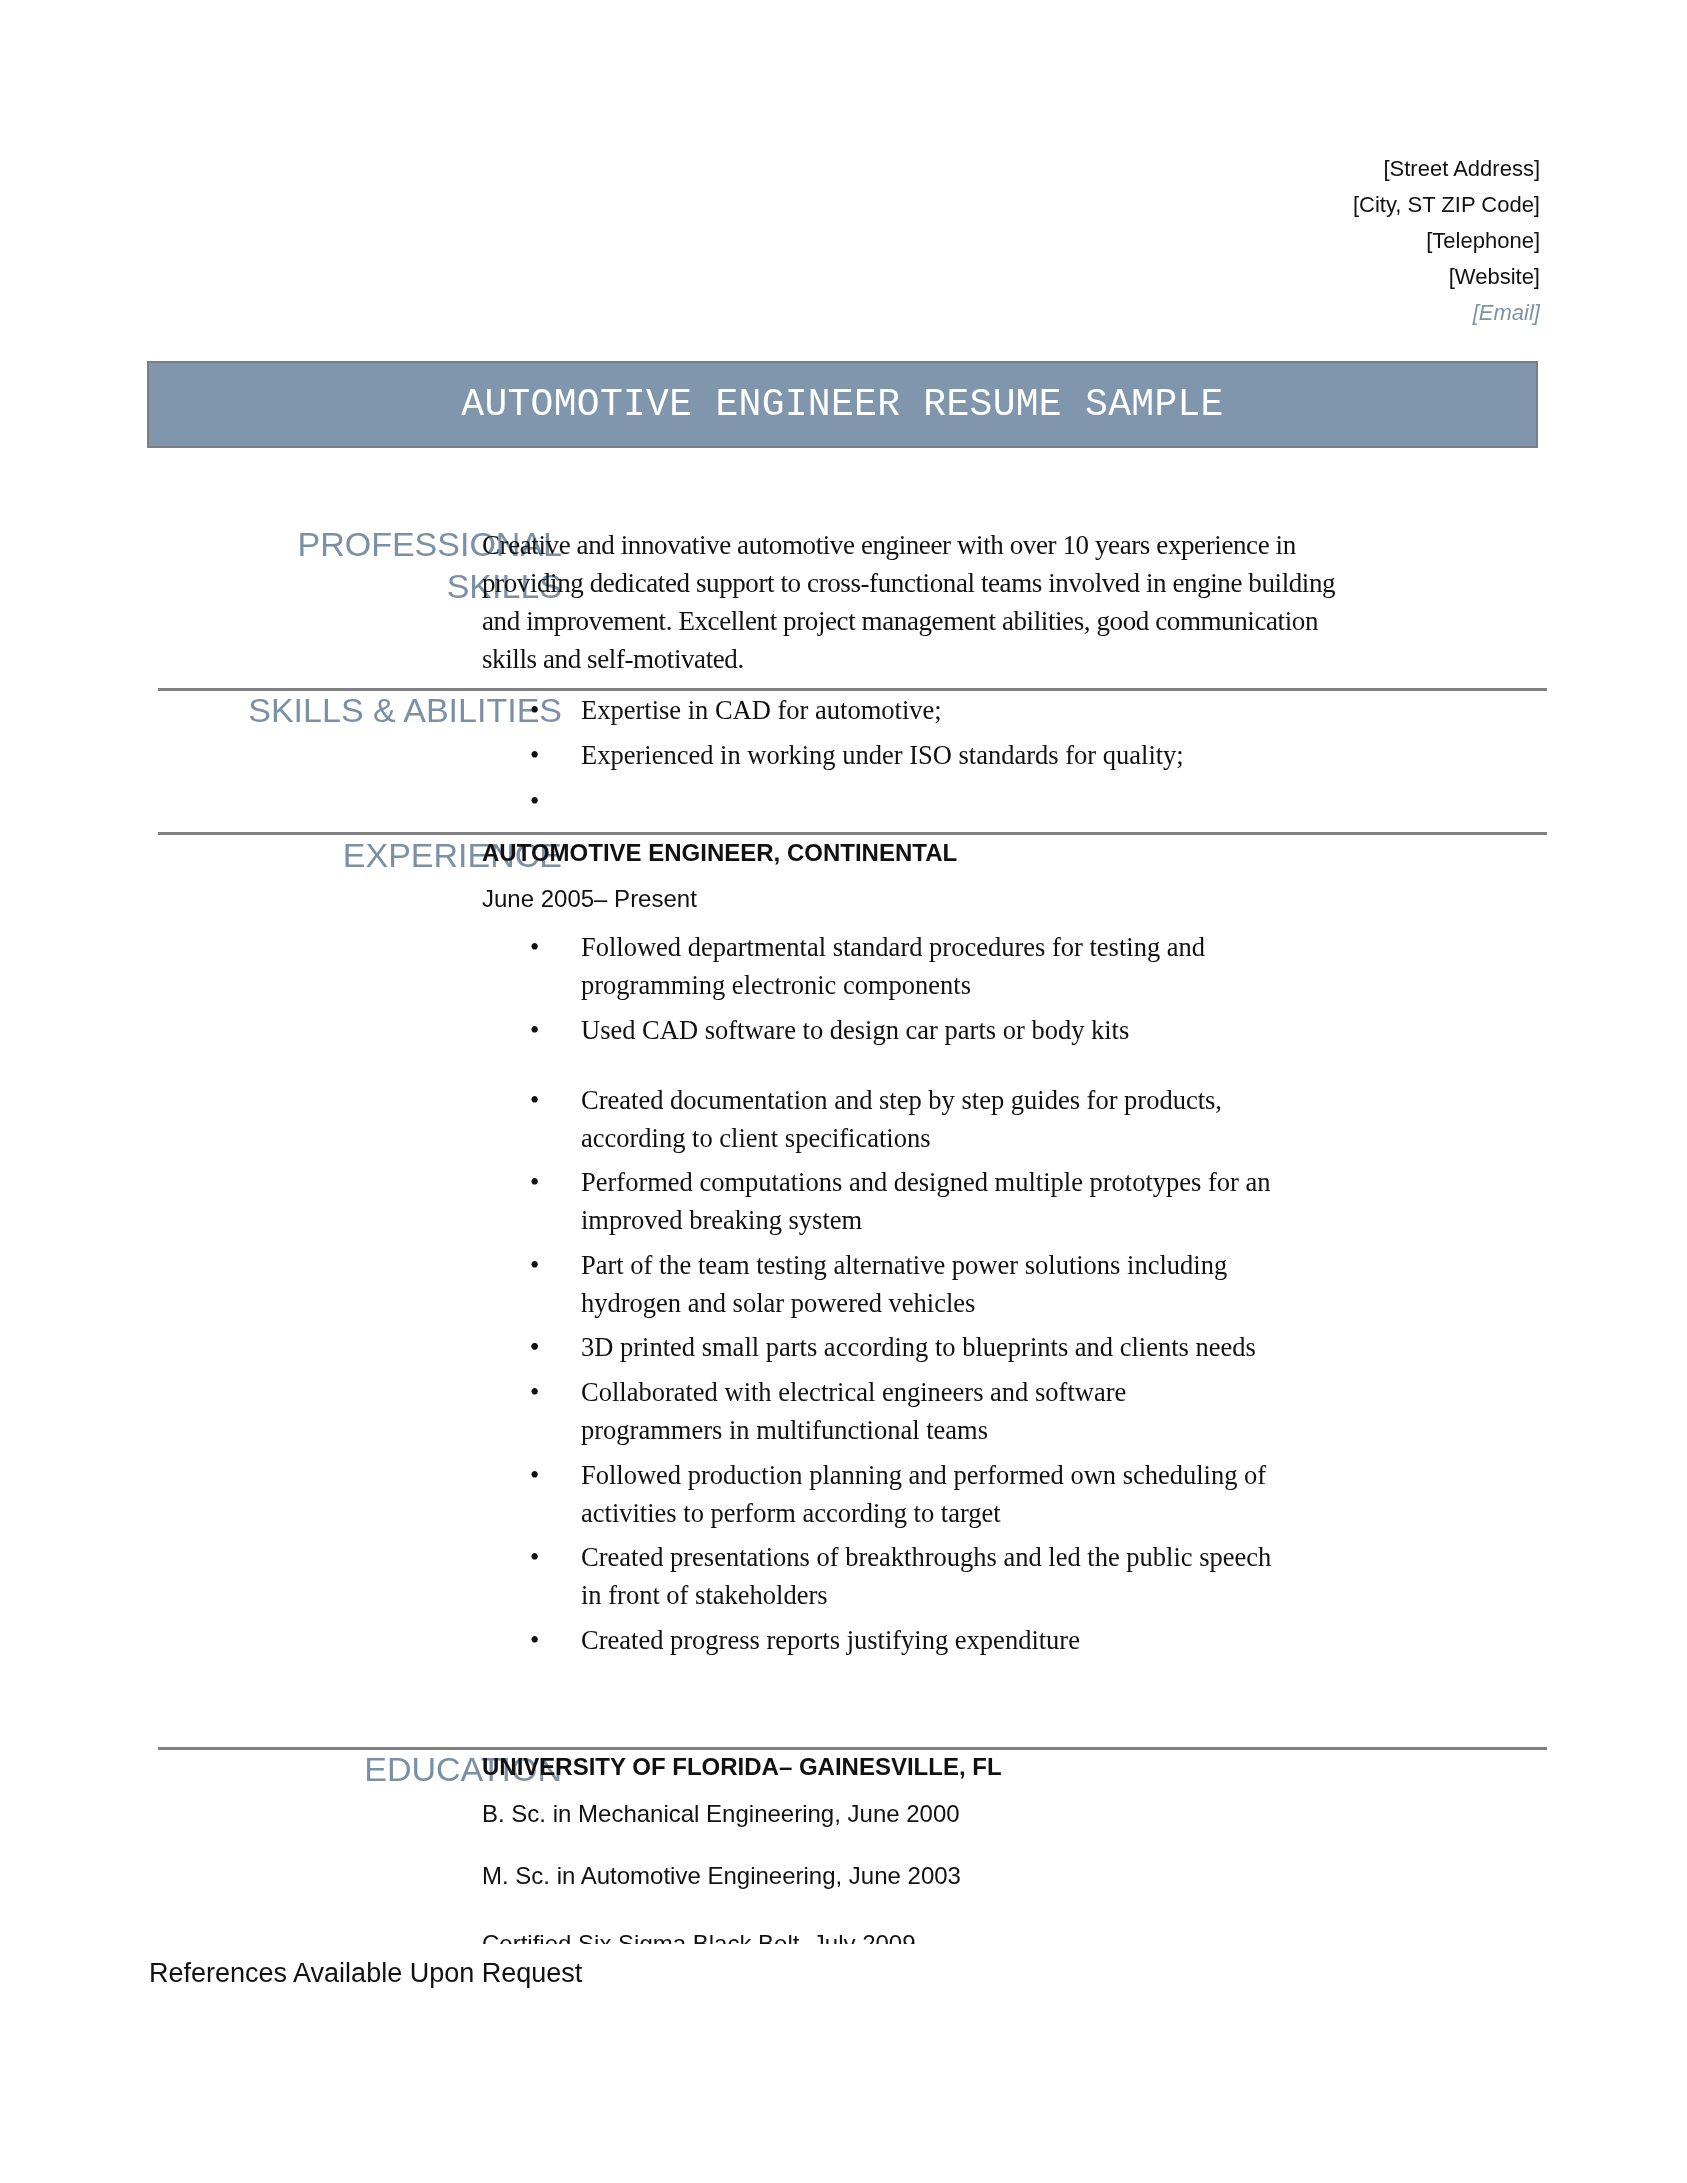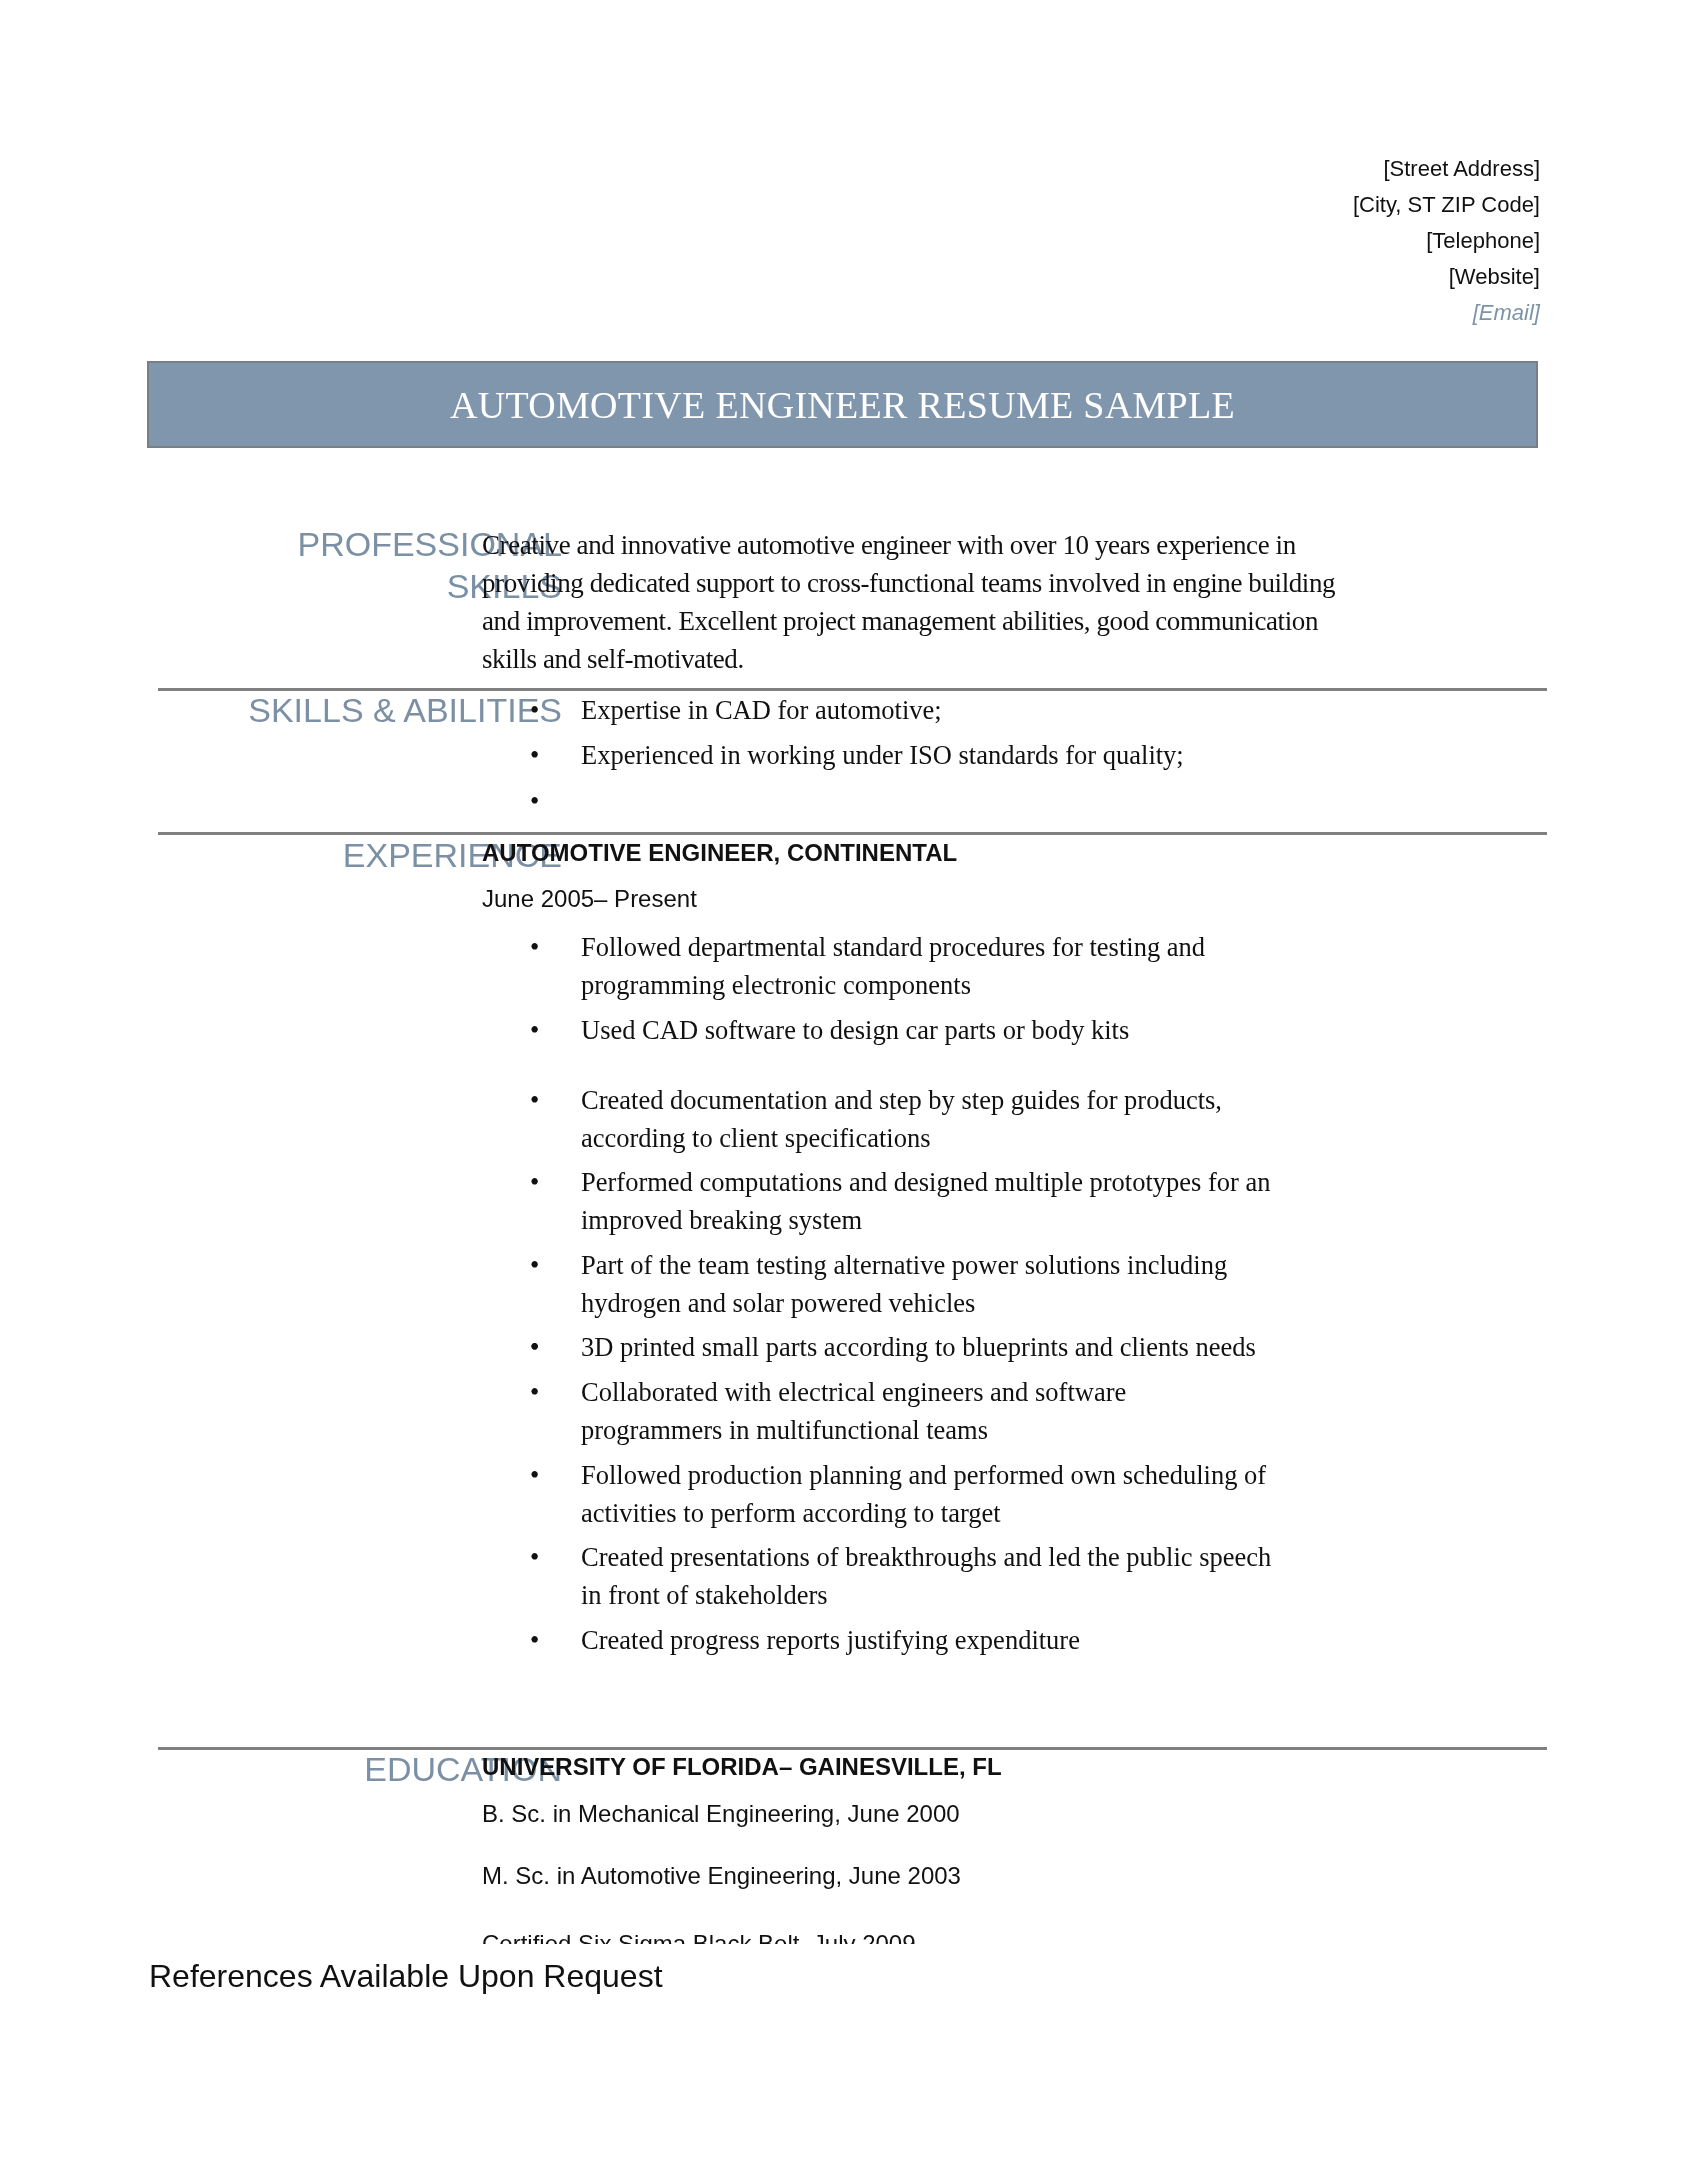--- a/index.html
+++ b/index.html
@@ -8,21 +8,21 @@
 
   .contact { position: absolute; right: 147px; top: 151px; text-align: right;
              font-family: "Liberation Sans", sans-serif; font-size: 22px; line-height: 36px; color: #111; }
   .contact .line { display: block; }
   .contact .email { font-style: italic; color: #7d93a8; }
 
   .banner { position: absolute; left: 147px; top: 361px; width: 1391px; height: 87px;
             background: #8096ad; border: 2px solid #7a7f86; box-sizing: border-box;
             display: flex; align-items: center; justify-content: center; }
   .banner .title { color: #ffffff; font-size: 38px; letter-spacing: 0.3px;
-                   font-family: Liberation Serif, serif; }
+                   font-family: Liberation Mono, monospace; }
   .rule { position: absolute; left: 158px; width: 1389px; height: 2.6px; background: #808080; }
 
   .label { position: absolute; right: 1125px; text-align: right; color: #7b90a4;
            font-size: 34px; line-height: 42px; font-family: "Liberation Sans", sans-serif; }
   .label .l { display: block; }
 
   .summary { position: absolute; left: 482px; top: 526px; width: 860px;
              font-family: "Liberation Serif", serif; font-size: 27px; line-height: 38px; color: #111;
              letter-spacing: -0.4px; }
 
@@ -31,21 +31,21 @@
                 font-size: 26.5px; line-height: 38px; color: #111; }
   .bullets li .dot { position: absolute; left: 48px; top: 0; }
   .bullets li .txt { display: block; }
 
   .job-title { position: absolute; left: 482px; font-weight: bold; font-size: 24px; color: #111; }
   .plain { position: absolute; left: 482px; font-size: 24px; color: #111; }
 
   .clipbox { position: absolute; left: 482px; top: 1924px; width: 595px; height: 20px; overflow: hidden; }
   .clipbox .cut { font-size: 24px; color: #111; line-height: 40px; position: absolute; top: 0; }
 
-  .footer { position: absolute; left: 149px; top: 1958px; font-size: 32px; color: #111; }
+  .footer { position: absolute; left: 149px; top: 1958px; font-size: 27px; color: #111; }
 </style>
 </head>
 <body>
 
 <div class="contact">
   <span class="line">[Street Address]</span>
   <span class="line">[City, ST ZIP Code]</span>
   <span class="line">[Telephone]</span>
   <span class="line">[Website]</span>
   <span class="line email">[Email]</span>

